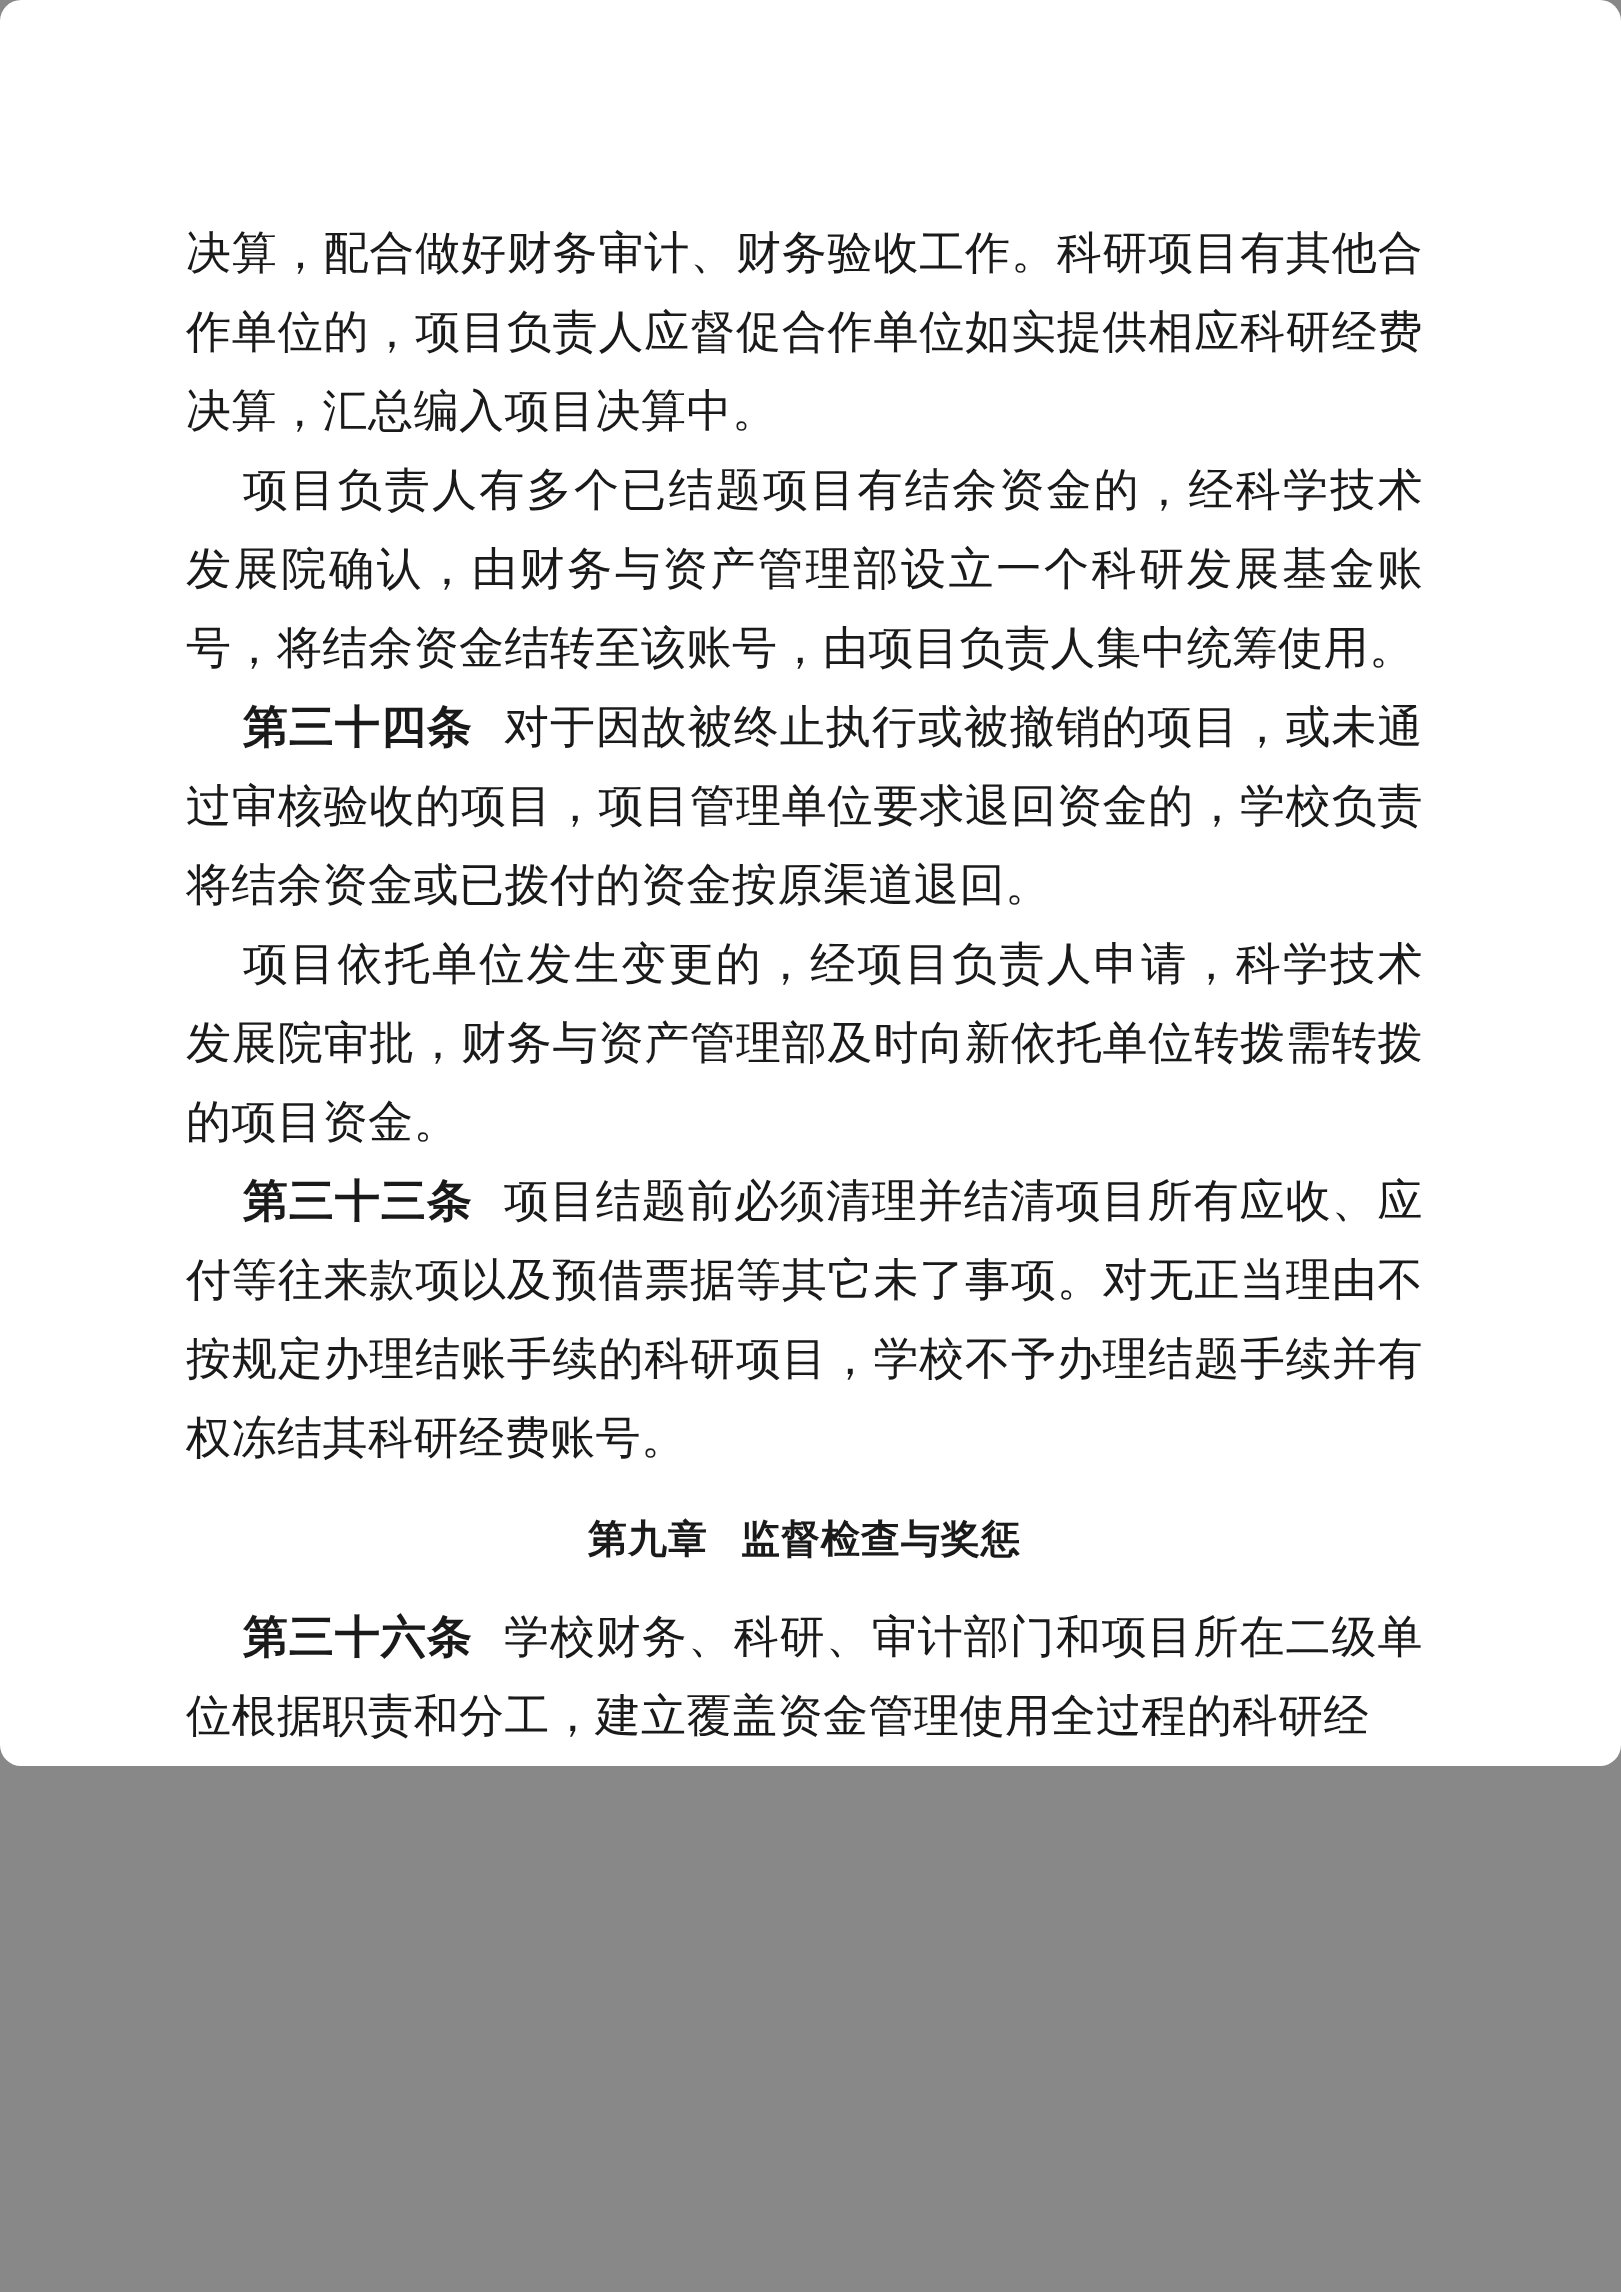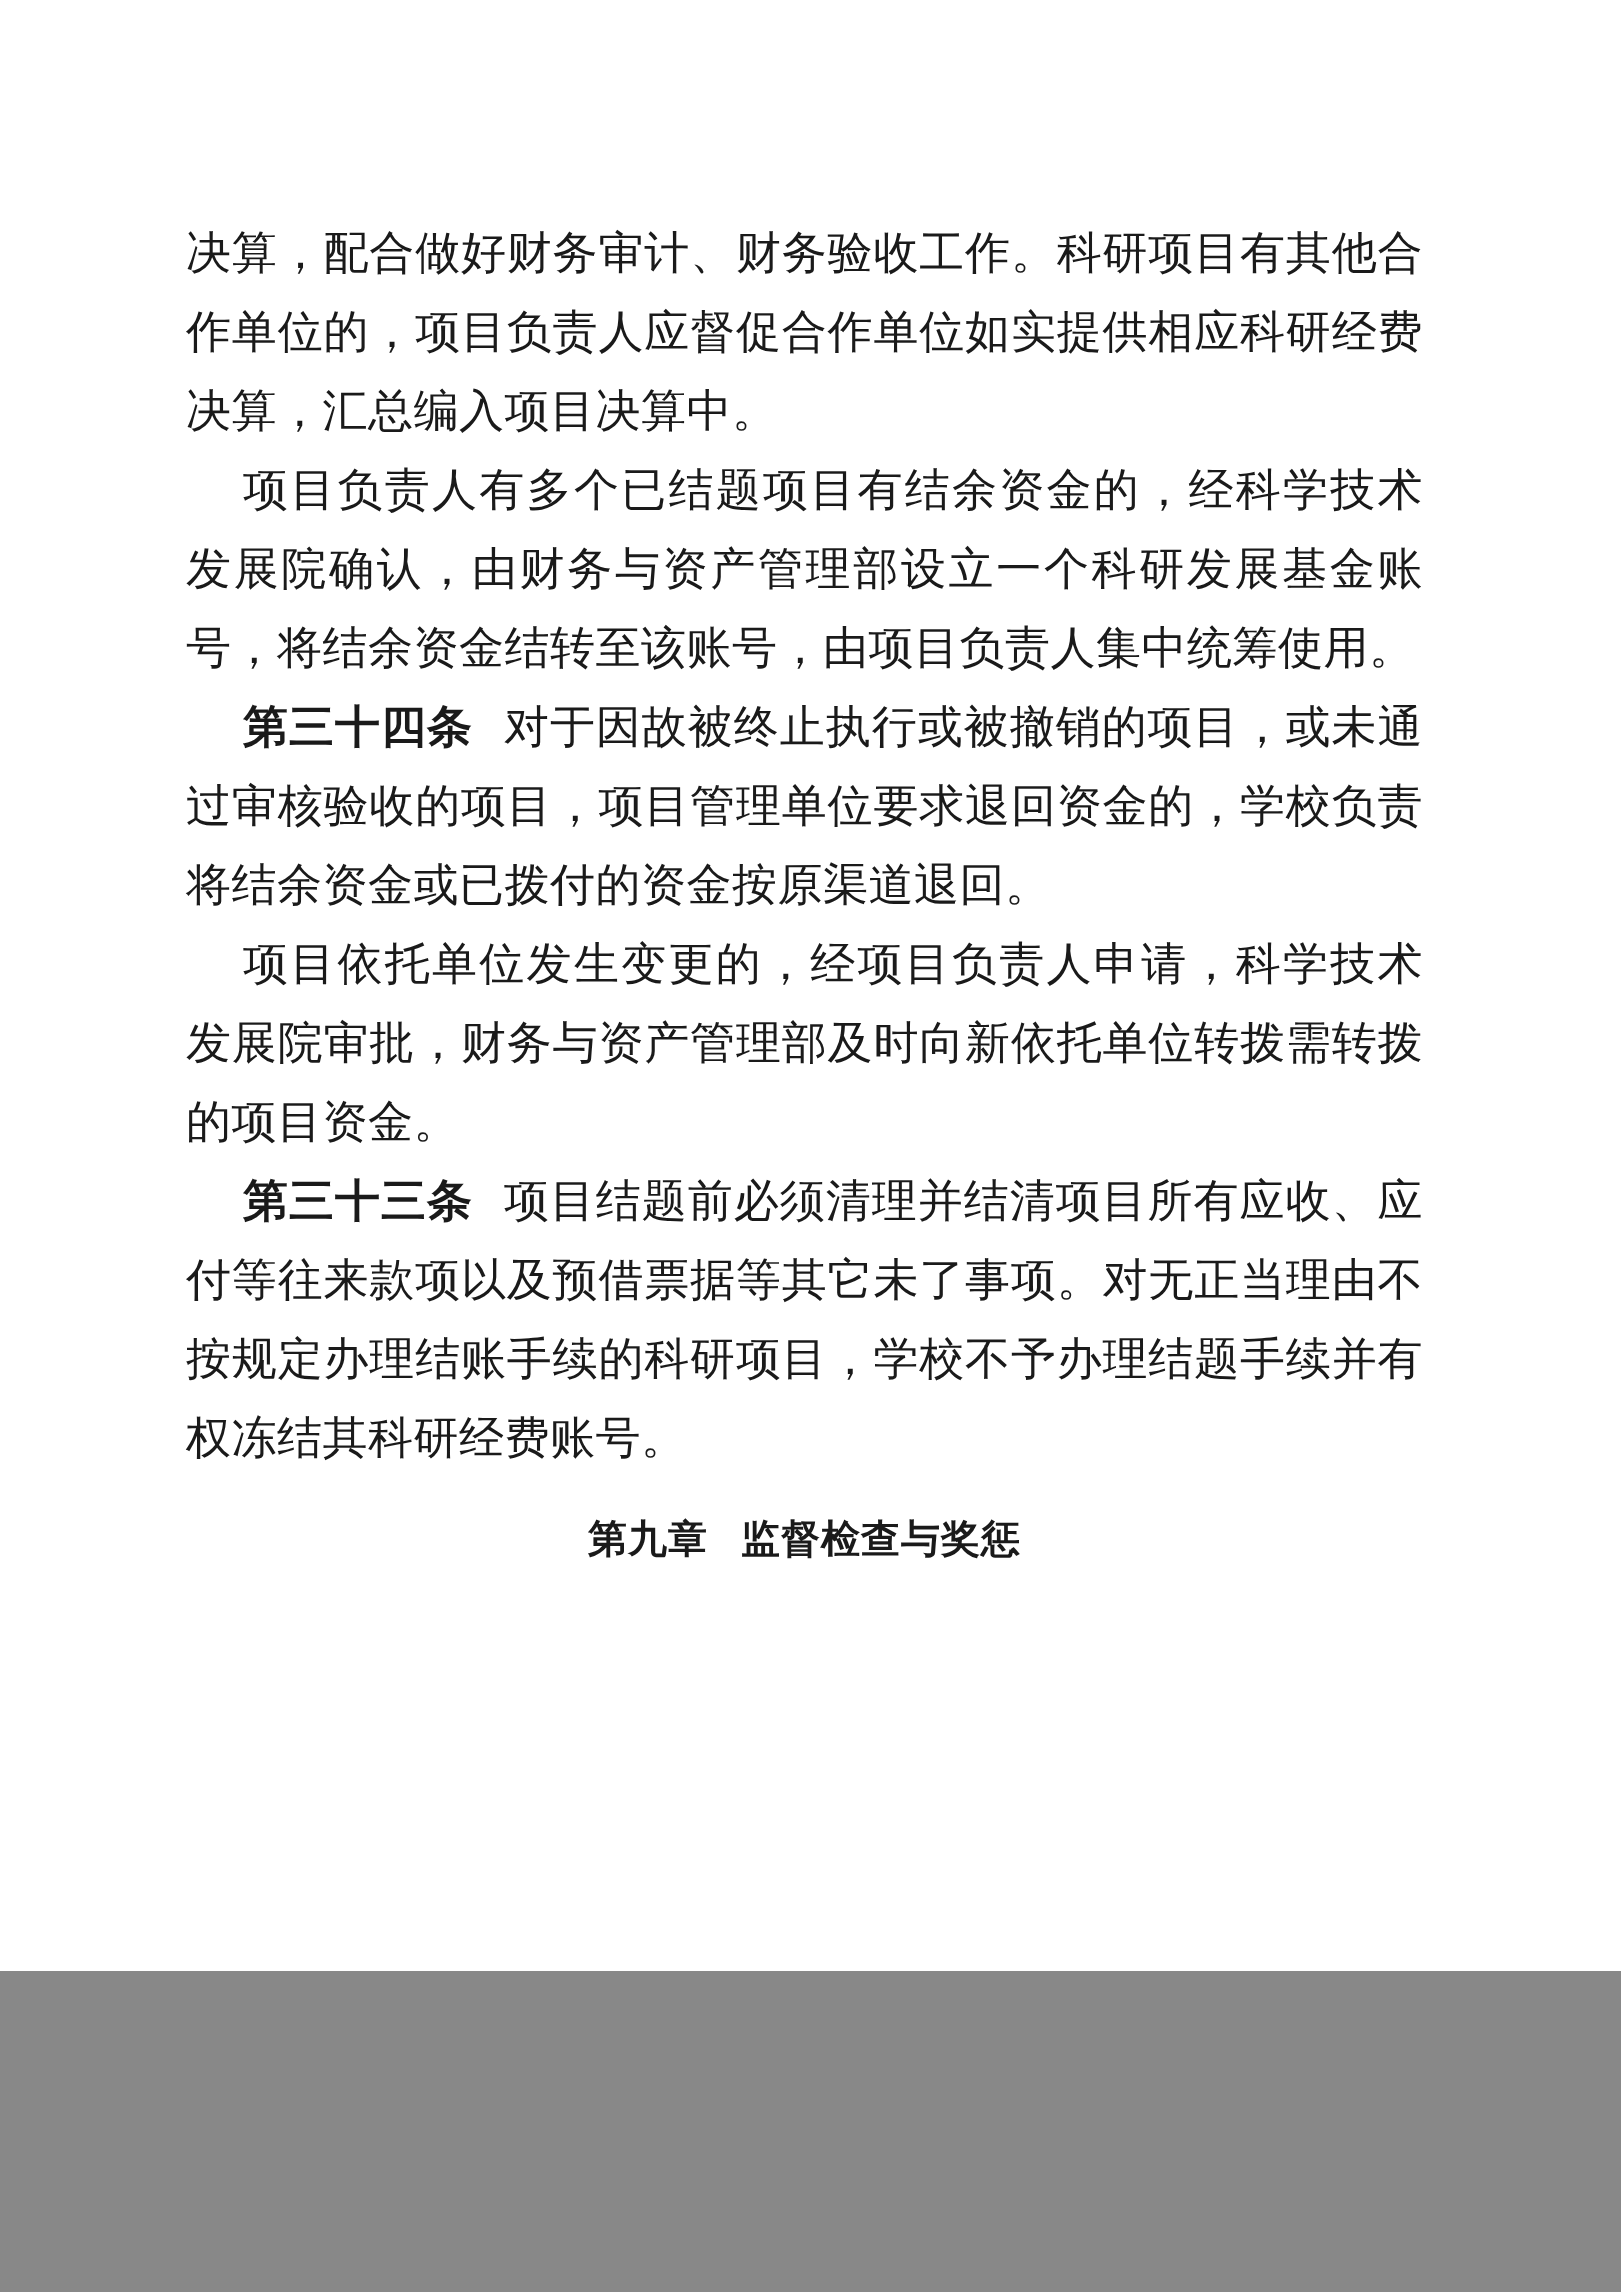--- a/index.html
+++ b/index.html
@@ -3,26 +3,27 @@
 <meta charset="utf-8">
 <style>
   html, body {
     margin: 0;
     padding: 0;
     background: #888;
   }
   .page {
     position: relative;
     width: 1621px;
-    height: 1971px;
+    height: 1766px;
     margin: 0 auto;
     background: #ffffff;
     color: #1a1a1a;
     font-family: "Liberation Serif", "DejaVu Serif", serif;
     overflow: hidden;
+    border-radius: 21px;
   }
   .content {
     position: absolute;
     left: 186px;
     top: 214px;
     width: 1237px;
   }
   p.body {
     margin: 0;
     font-size: 45px;
@@ -71,16 +72,17 @@
   <p class="body indent"><span class="txt">项目负责人有多个已结题项目有结余资金的，经科学技术发展院确认，由财务与资产管理部设立一个科研发展基金账号，将结余资金结转至该账号，由项目负责人集中统筹使用。</span></p>
 
   <p class="body indent"><b class="term">第三十四条</b><span class="txt">对于因故被终止执行或被撤销的项目，或未通过审核验收的项目，项目管理单位要求退回资金的，学校负责将结余资金或已拨付的资金按原渠道退回。</span></p>
 
   <p class="body indent"><span class="txt">项目依托单位发生变更的，经项目负责人申请，科学技术发展院审批，财务与资产管理部及时向新依托单位转拨需转拨的项目资金。</span></p>
 
   <p class="body indent"><b class="term">第三十三条</b><span class="txt">项目结题前必须清理并结清项目所有应收、应付等往来款项以及预借票据等其它未了事项。对无正当理由不按规定办理结账手续的科研项目，学校不予办理结题手续并有权冻结其科研经费账号。</span></p>
 
   <h2 class="chapter"><span class="ch-num">第九章</span><span class="ch-title">监督检查与奖惩</span></h2>
 
+  <p class="body indent"><b class="term">第三十六条</b><span class="txt">学校财务、科研、审计部门和项目所在二级单位根据职责和分工，建立覆盖资金管理使用全过程的科研经</span></p>
 </div>
   <div class="footer">– 13 –</div>
 </div>
 
 
 </body></html>

